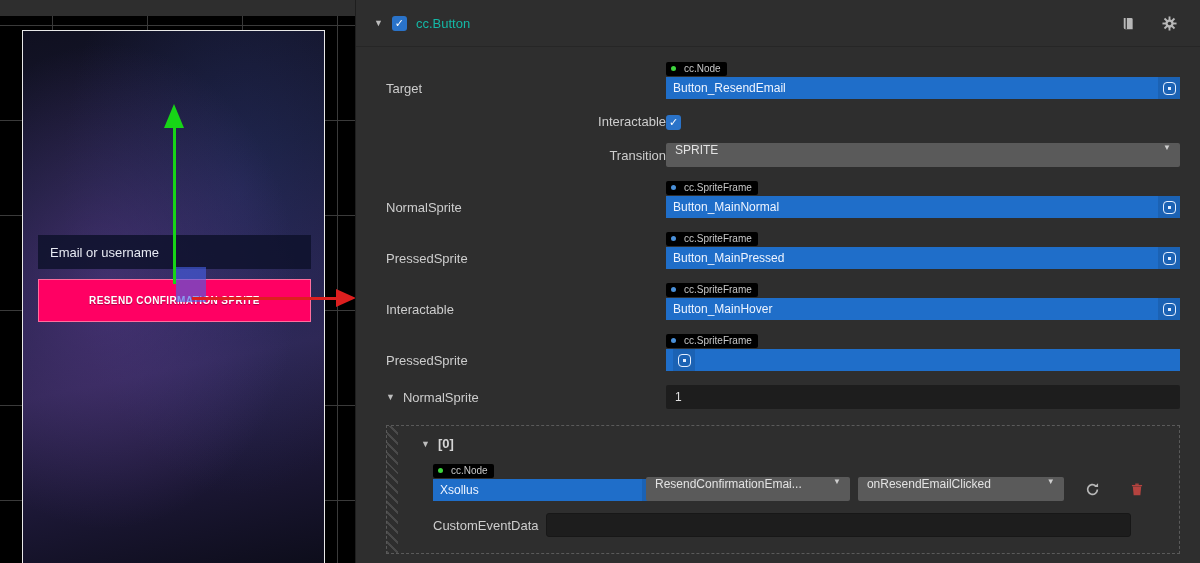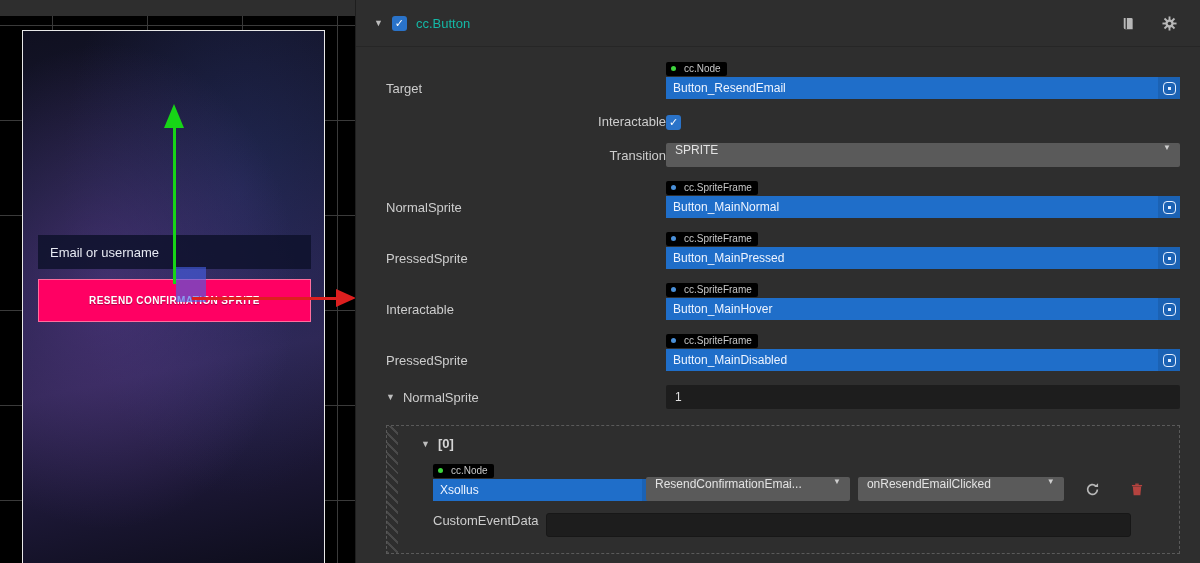--- a/index.html
+++ b/index.html
@@ -126,21 +126,21 @@
   .event-row { display:flex; align-items:flex-end; gap:8px; padding-left:20px; }
   .node-group { width:205px; }
   .node-group .bluefield { width:231px; }
   .dd-component { width:216px;gap:8px; }
   .dd-handler { width:218px; }
   .icon-btn { display:flex; align-items:center; justify-content:center;
     width:22px; height:24px; }
   .refresh-btn { margin-left:10px; }
   .trash-btn { margin-left:16px; margin-right:18px; }
 
-  .custom-row { display:flex; align-items:flex-start; margin-top:12px; padding-left:20px; }
+  .custom-row { display:flex; align-items:center; margin-top:12px; padding-left:20px; }
   .custom-row .label { width:113px; font-size:13px; padding-bottom:0; }
   .custom-field { flex:0 0 585px; height:24px; background:#1d1d1d;
     border-radius:3px; border:1px solid #171717; }
 </style>
 </head>
 <body>
 
 <div class="scene">
   <div class="canvas">
     <div class="email-field">
@@ -277,21 +277,20 @@
     </div>
 
     <div class="row">
       <div class="label">PressedSprite</div>
       <div class="value">
         <span class="badge">
           <span class="dot dot-blue"></span>
           <span>cc.SpriteFrame</span>
         </span>
         <div class="bluefield">
-          <span class="txt">Button_MainDisabled</span>
           <span class="picker">
             <span class="picker-box">
                 <span class="picker-dot"></span>
               </span>
           </span>
         </div>
       </div>
     </div>
 
     <div class="row row-mid" style="margin-top:14px;">

